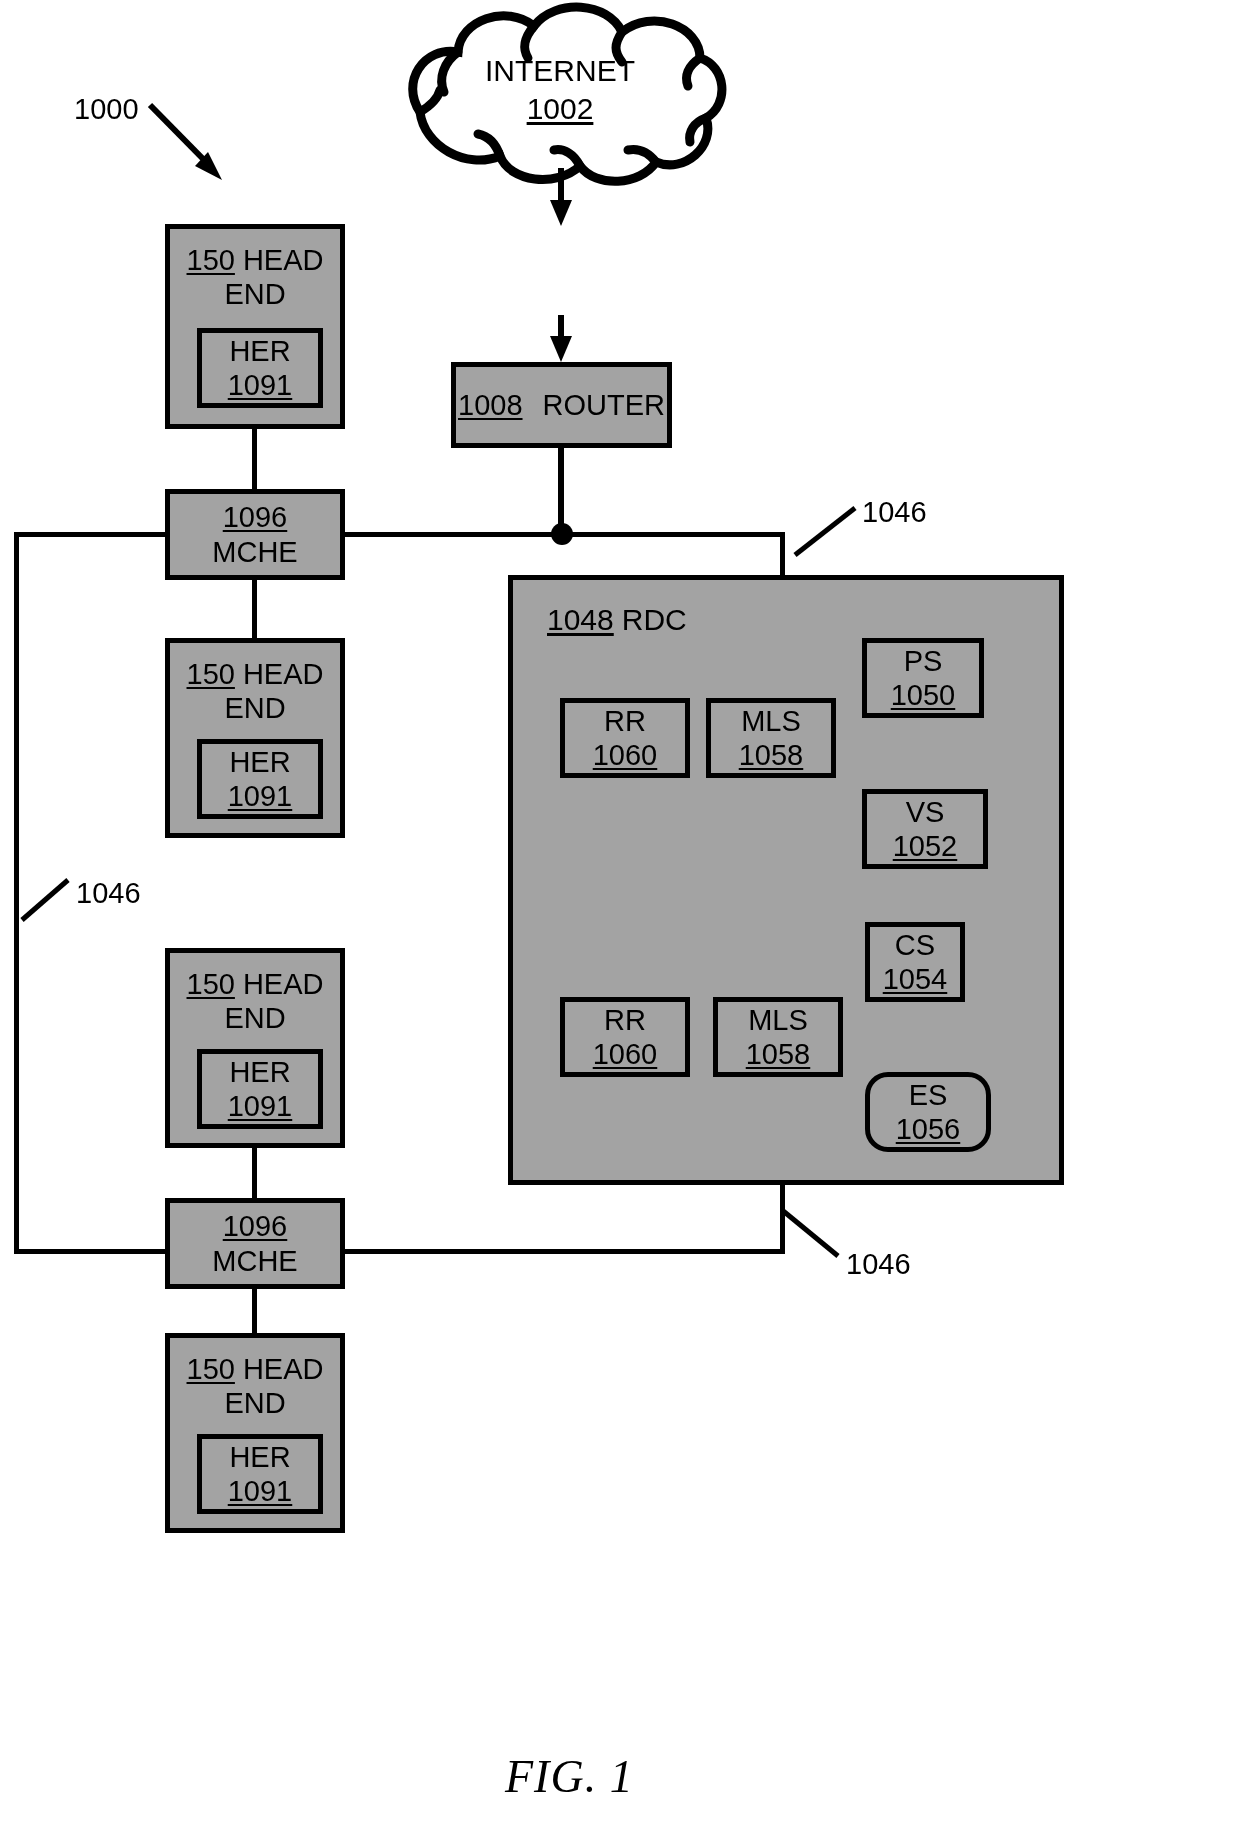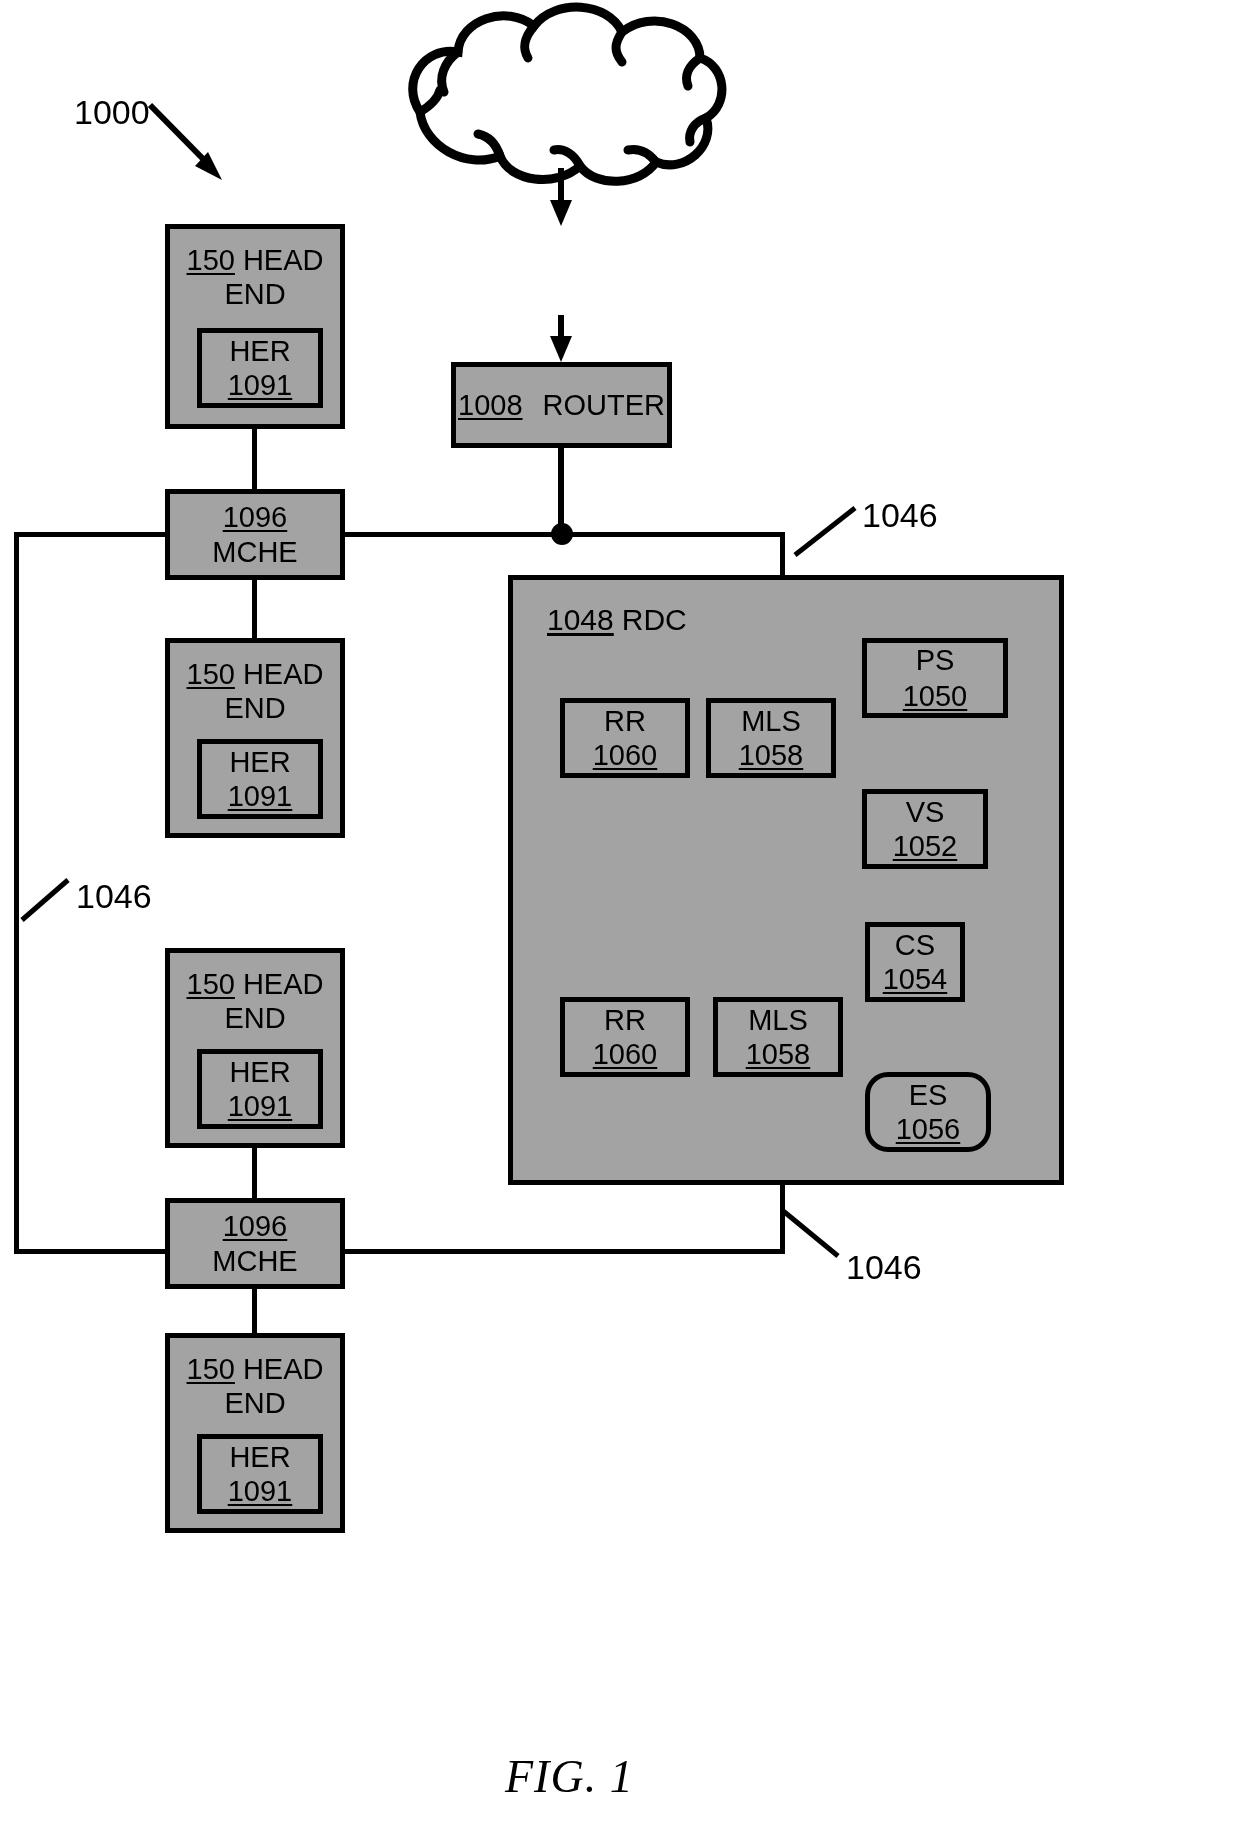--- a/index.html
+++ b/index.html
@@ -38,21 +38,21 @@
   .t29 { font-size: 29px; }
   .t30 { font-size: 30px; }
 
   
   .hline { position: absolute; background: #000; height: 5px; }
   .vline { position: absolute; background: #000; width: 5px; }
 
   
   .ref {
     position: absolute;
-    font-size: 34px;
+    font-size: 29px;
     white-space: nowrap;
   }
 
   
   .dot {
     position: absolute;
     width: 22px; height: 22px;
     background: #000;
     border-radius: 50%;
   }
@@ -122,20 +122,24 @@
 
     <line x1="561" y1="448" x2="561" y2="534" stroke="#000" stroke-width="6"></line>
 
     <line x1="795" y1="555" x2="855" y2="508" stroke="#000" stroke-width="5"></line>
 
     <line x1="22" y1="920" x2="68" y2="880" stroke="#000" stroke-width="5"></line>
 
     <line x1="782" y1="1210" x2="838" y2="1256" stroke="#000" stroke-width="5"></line>
   </svg>
 
+  <div class="abs" style="left:440px; top:52px; width:240px; text-align:center; line-height:1.25;">
+    <span class="ln t30">INTERNET</span><br>
+    <span class="ln t30 u">1002</span>
+  </div>
 
   <div class="ref" style="left:74px; top:93px;">1000</div>
 
 
   <div class="box" style="left:451px; top:362px; width:221px; height:86px;">
     <span class="ln t29"><span class="u">1008</span><span style="margin-left:20px;">ROUTER</span></span>
   </div>
 
   <div class="box" style="left:165px; top:224px; width:180px; height:205px; justify-content:flex-start; padding-top:14px;">
     <span class="ln t29"><span class="u">150</span><span style="margin-left:8px;">HEAD</span></span>
@@ -212,21 +216,21 @@
     <div class="box" style="left:47px; top:118px; width:130px; height:80px;">
       <span class="ln t29">RR</span>
       <span class="ln t29 u">1060</span>
     </div>
 
     <div class="box" style="left:193px; top:118px; width:130px; height:80px;">
       <span class="ln t29">MLS</span>
       <span class="ln t29 u">1058</span>
     </div>
 
-    <div class="box" style="left:349px; top:58px; width:146px; height:80px;justify-content:space-between;">
+    <div class="box" style="left:349px; top:58px; width:122px; height:80px;">
       <span class="ln t29">PS</span>
       <span class="ln t29 u">1050</span>
     </div>
 
     <div class="box" style="left:349px; top:201px; width:126px; height:80px;margin-top:8px;">
       <span class="ln t29">VS</span>
       <span class="ln t29 u">1052</span>
     </div>
 
     <div class="box" style="left:47px; top:417px; width:130px; height:80px;">

